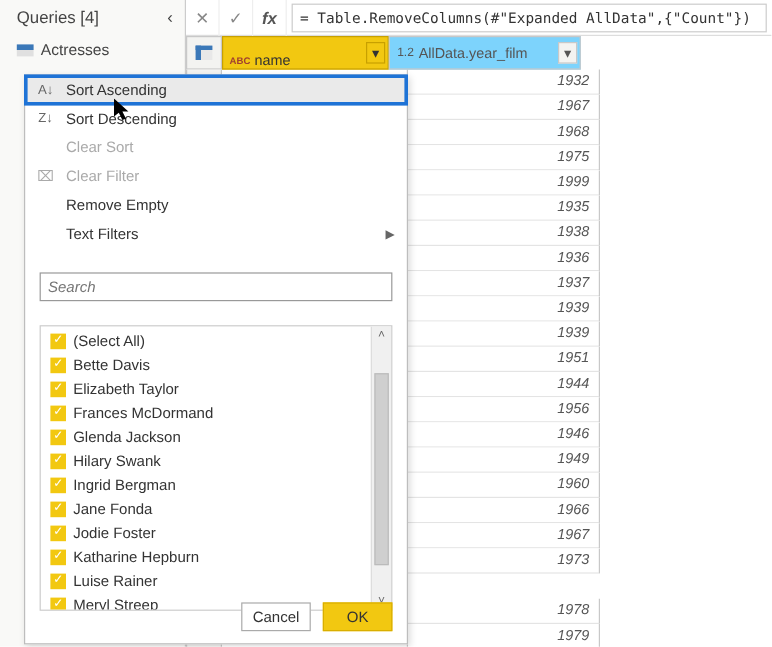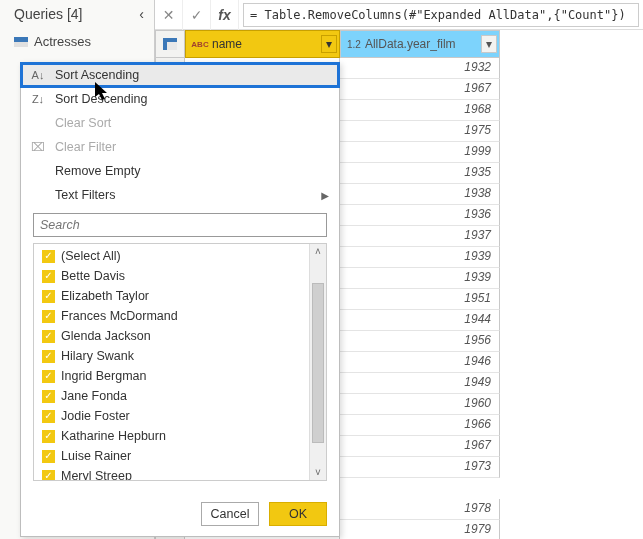--- a/index.html
+++ b/index.html
@@ -11,41 +11,41 @@
 .lp-icon { width: 14px; height: 10px; display: inline-block; background: linear-gradient(to bottom, #3b78b8 0 50%, #e0e0e0 50% 100%); }
 .right-area { position: absolute; left: 155px; top: 0; right: 0; height: 539px; }
 .formula-row { display: flex; align-items: center; height: 30px; border-bottom: 1px solid #ddd; }
 .fb-btn { width: 28px; height: 30px; display: flex; align-items: center; justify-content: center; color: #888; font-size: 14px; border-right: 1px solid #eee; }
 .fb-btn.dark { color: #555; font-weight: bold; font-style: italic; }
 .formula-input { flex: 1; height: 24px; margin: 0 4px; border: 1px solid #ccc; padding: 2px 6px; font-family: Consolas, monospace; font-size: 12px; color: #333; background: #fff; }
 .grid { position: relative; }
 .grid-head { display: flex; height: 28px; }
 .gh-left { width: 30px; border: 1px solid #c8c8c8; background: #f3f3f1; display: flex; align-items: center; justify-content: center; }
 .tbl-icon { width: 14px; height: 12px; background: linear-gradient(to right, #3b78b8 0 30%, transparent 30%), linear-gradient(to bottom, #3b78b8 0 30%, transparent 30%); background-color: #e8e8e8; }
-.gh-col1 { width: 155px; background: #F2C811; border: 1px solid #c8a000; display: flex; align-items: center; padding: 0 6px; gap: 4px; color: #333; position: relative; }
+.gh-col1 { width: 139px; background: #F2C811; border: 1px solid #c8a000; display: flex; align-items: flex-end; padding: 0 6px; gap: 4px; color: #333; position: relative; }
 .gh-col1 .dd { position: absolute; right: 2px; top: 4px; width: 16px; height: 18px; border: 1px solid #c8a000; background: #F2C811; display: flex; align-items: center; justify-content: center; }
 .abc-icon { width: 16px; height: 14px; display: flex; align-items: center; justify-content: center; font-size: 8px; font-weight: bold; color: #a04030; }
 .gh-col2 { width: 160px; background: #7dd3fc; border: 1px solid #c8c8c8; display: flex; align-items: center; padding: 0 6px; gap: 4px; color: #555; position: relative; }
 .gh-col2 .dd { position: absolute; right: 2px; top: 4px; width: 16px; height: 18px; border: 1px solid #c8c8c8; background: #f3f3f1; display: flex; align-items: center; justify-content: center; }
 .num-icon { font-size: 10px; color: #555; }
 .grid-body { }
 .grid-row { display: flex; height: 21px; }
 .gc-left { width: 30px; border-left: 1px solid #c8c8c8; border-right: 1px solid #c8c8c8; border-bottom: 1px solid #e4e4e4; background: #f3f3f1; }
 .gc-col1 { width: 155px; border-right: 1px solid #c8c8c8; border-bottom: 1px solid #e4e4e4; background: #fff; }
 .gc-col2 { width: 160px; border-right: 1px solid #c8c8c8; border-bottom: 1px solid #e4e4e4; background: #fff; text-align: right; padding: 2px 8px 0 0; font-style: italic; color: #555; font-size: 12px; }
 .filter-popup { position: absolute; left: 20px; top: 62px; width: 320px; height: 475px; background: #fff; border: 1px solid #bdbdbd; box-shadow: 2px 2px 6px rgba(0,0,0,0.15); z-index: 10; }
 .fp-item { display: flex; align-items: center; height: 24px; padding: 0 10px 0 34px; font-size: 12.5px; color: #333; position: relative; }
 .fp-item.disabled { color: #aaa; }
 .fp-item.hover { background: #eaeaea; }
 .fp-item.highlight-ring { outline: 3px solid #1e73d6; outline-offset: -2px; }
 .fp-icon-slot { position: absolute; left: 8px; width: 18px; display: flex; align-items: center; justify-content: center; }
 .sort-icon { font-size: 11px; color: #666; }
 .filter-icon { font-size: 12px; color: #aaa; }
 .fp-sub-arrow { margin-left: auto; color: #666; font-size: 10px; }
-.fp-search { margin: 6px 12px; }
+.fp-search { margin: 20px 12px; }
 .fp-search input { width: 100%; height: 24px; border: 1px solid #999; padding: 2px 6px; font-style: italic; color: #888; font-size: 12.5px; }
 .fp-list { margin: 4px 12px 0 12px; border: 1px solid #ccc; height: 238px; overflow: hidden; position: relative; display: flex; }
 .fp-list-inner { flex: 1; padding: 2px 4px; }
 .fp-check-row { display: flex; align-items: center; height: 20px; gap: 6px; font-size: 12.5px; color: #333; padding-left: 4px; }
 .cb { width: 13px; height: 13px; background: #F2C811; display: flex; align-items: center; justify-content: center; color: #fff; font-size: 10px; line-height: 1; }
 .fp-scroll { width: 17px; background: #f0f0f0; border-left: 1px solid #ddd; display: flex; flex-direction: column; align-items: center; justify-content: space-between; padding: 2px 0; }
 .fp-scroll .arrow { font-size: 10px; color: #666; }
 .fp-scroll .thumb { width: 12px; height: 160px; background: #cfcfcf; border: 1px solid #bbb; margin-top: 2px; }
 .fp-buttons { position: absolute; bottom: 10px; right: 12px; display: flex; gap: 10px; }
 .btn { width: 58px; height: 24px; border: 1px solid #aaa; background: #fff; font-size: 12.5px; color: #333; display: flex; align-items: center; justify-content: center; }

